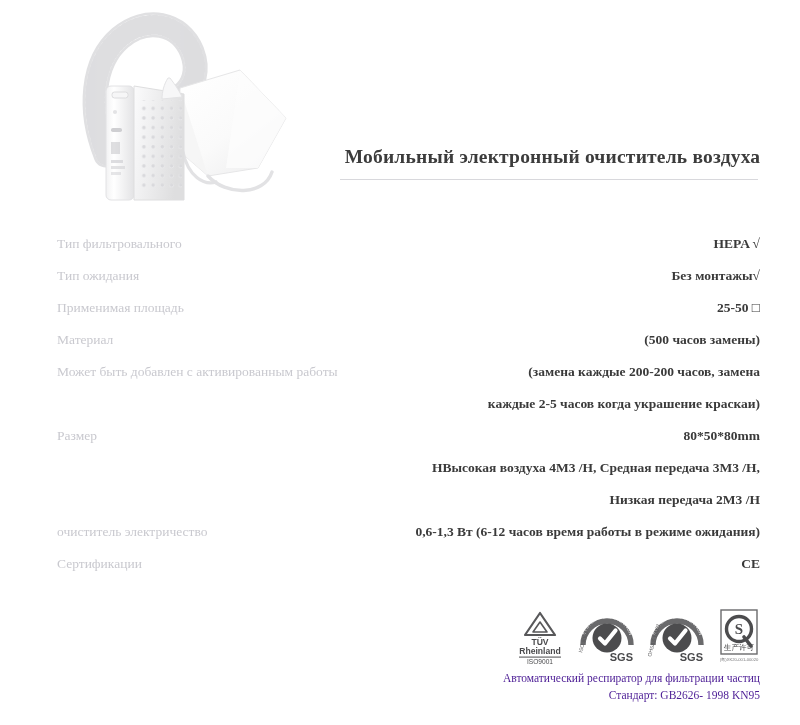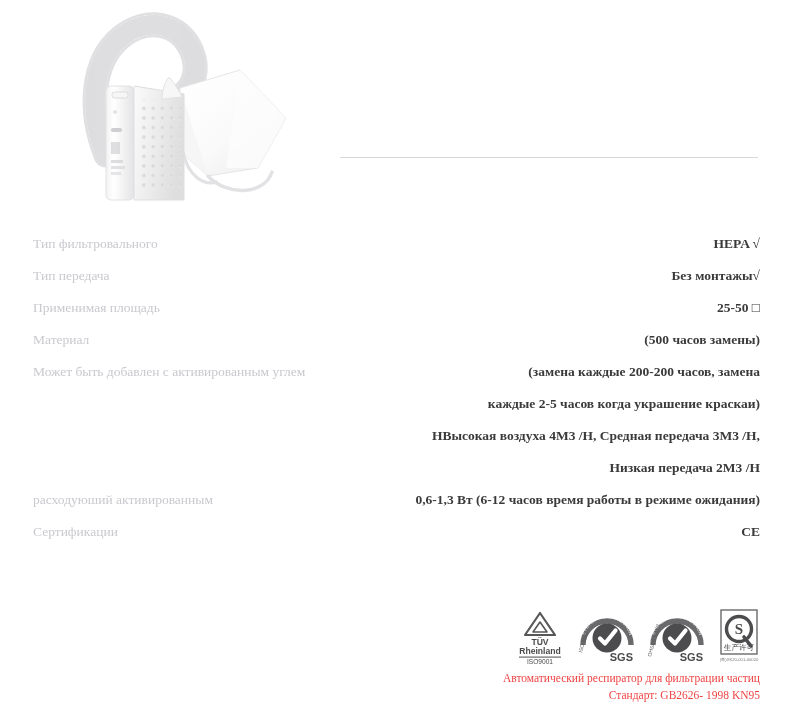--- a/index.html
+++ b/index.html
@@ -63,20 +63,21 @@
     justify-content: space-between;
     min-height: 32px;
   }
   .label {
     font-size: 13.5px;
     color: #c9c9cf;
     line-height: 32px;
     white-space: nowrap;
     flex: 0 0 auto;
     padding-right: 12px;
+    margin-left: 24px;
   }
   .value {
     font-size: 13.5px;
     font-weight: bold;
     color: #3a3a3a;
     line-height: 32px;
     text-align: right;
     flex: 1 1 auto;
     white-space: nowrap;
     font-family: Liberation Serif, serif;
@@ -97,21 +98,21 @@
   .cert { height: 58px; }
   .cert svg { display: block; height: 100%; }
 
   
   .footer {
     position: absolute;
     left: 360px;
     top: 670px;
     width: 400px;
     text-align: right;
-    color: #ef4444;
+    color: #4c1d95;
   }
   .footer div {
     font-size: 11.5px;
     line-height: 17px;
     white-space: nowrap;
   }
 </style>
 </head>
 <body>
 
@@ -170,71 +171,78 @@
       <rect x="53" y="160" width="12" height="3" fill="#d5d5d8" opacity=".8"></rect>
       <rect x="53" y="166" width="14" height="3" fill="#d5d5d8" opacity=".7"></rect>
       <rect x="53" y="172" width="10" height="3" fill="#d5d5d8" opacity=".6"></rect>
     </g>
 
     <path d="M112 78 C118 86 122 92 124 97 L104 99 C104 92 106 84 110 78 Z" fill="#f7f7f8" stroke="#e3e3e5" stroke-width="1"></path>
   </svg>
 </div>
 
 <div class="title-wrap">
+  <div class="title">Мобильный электронный очиститель воздуха</div>
   <div class="title-rule"></div>
 </div>
 
 <div class="specs">
 
   <div class="row">
     <div class="label">Тип фильтровального</div>
     <div class="value">
       <span class="vline">HEPA √</span>
     </div>
   </div>
 
   <div class="row">
-    <div class="label">Тип передача</div>
+    <div class="label">Тип ожидания</div>
     <div class="value">
       <span class="vline">Без монтажы√</span>
     </div>
   </div>
 
   <div class="row">
     <div class="label">Применимая площадь</div>
     <div class="value">
       <span class="vline">25-50 □</span>
     </div>
   </div>
 
   <div class="row">
     <div class="label">Материал</div>
     <div class="value">
       <span class="vline">(500 часов замены)</span>
     </div>
   </div>
 
   <div class="row">
-    <div class="label">Может быть добавлен с активированным углем</div>
+    <div class="label">Может быть добавлен с активированным работы</div>
     <div class="value">
       <span class="vline">(замена каждые 200-200 часов, замена</span>
       <span class="vline">каждые 2-5 часов когда украшение краскаи)</span>
     </div>
   </div>
 
+  <div class="row">
+    <div class="label">Размер</div>
+    <div class="value">
+      <span class="vline">80*50*80mm</span>
+    </div>
+  </div>
 
   <div class="row">
     <div class="value">
       <span class="vline">HВысокая воздуха 4M3 /H, Средная передача 3M3 /H,</span>
       <span class="vline">Низкая передача 2M3 /H</span>
     </div>
   </div>
 
   <div class="row">
-    <div class="label">расходуюший активированным</div>
+    <div class="label">очиститель электричество</div>
     <div class="value">
       <span class="vline">0,6-1,3 Вт (6-12 часов время работы в режиме ожидания)</span>
     </div>
   </div>
 
   <div class="row">
     <div class="label">Сертификации</div>
     <div class="value">
       <span class="vline">CE</span>
     </div>

